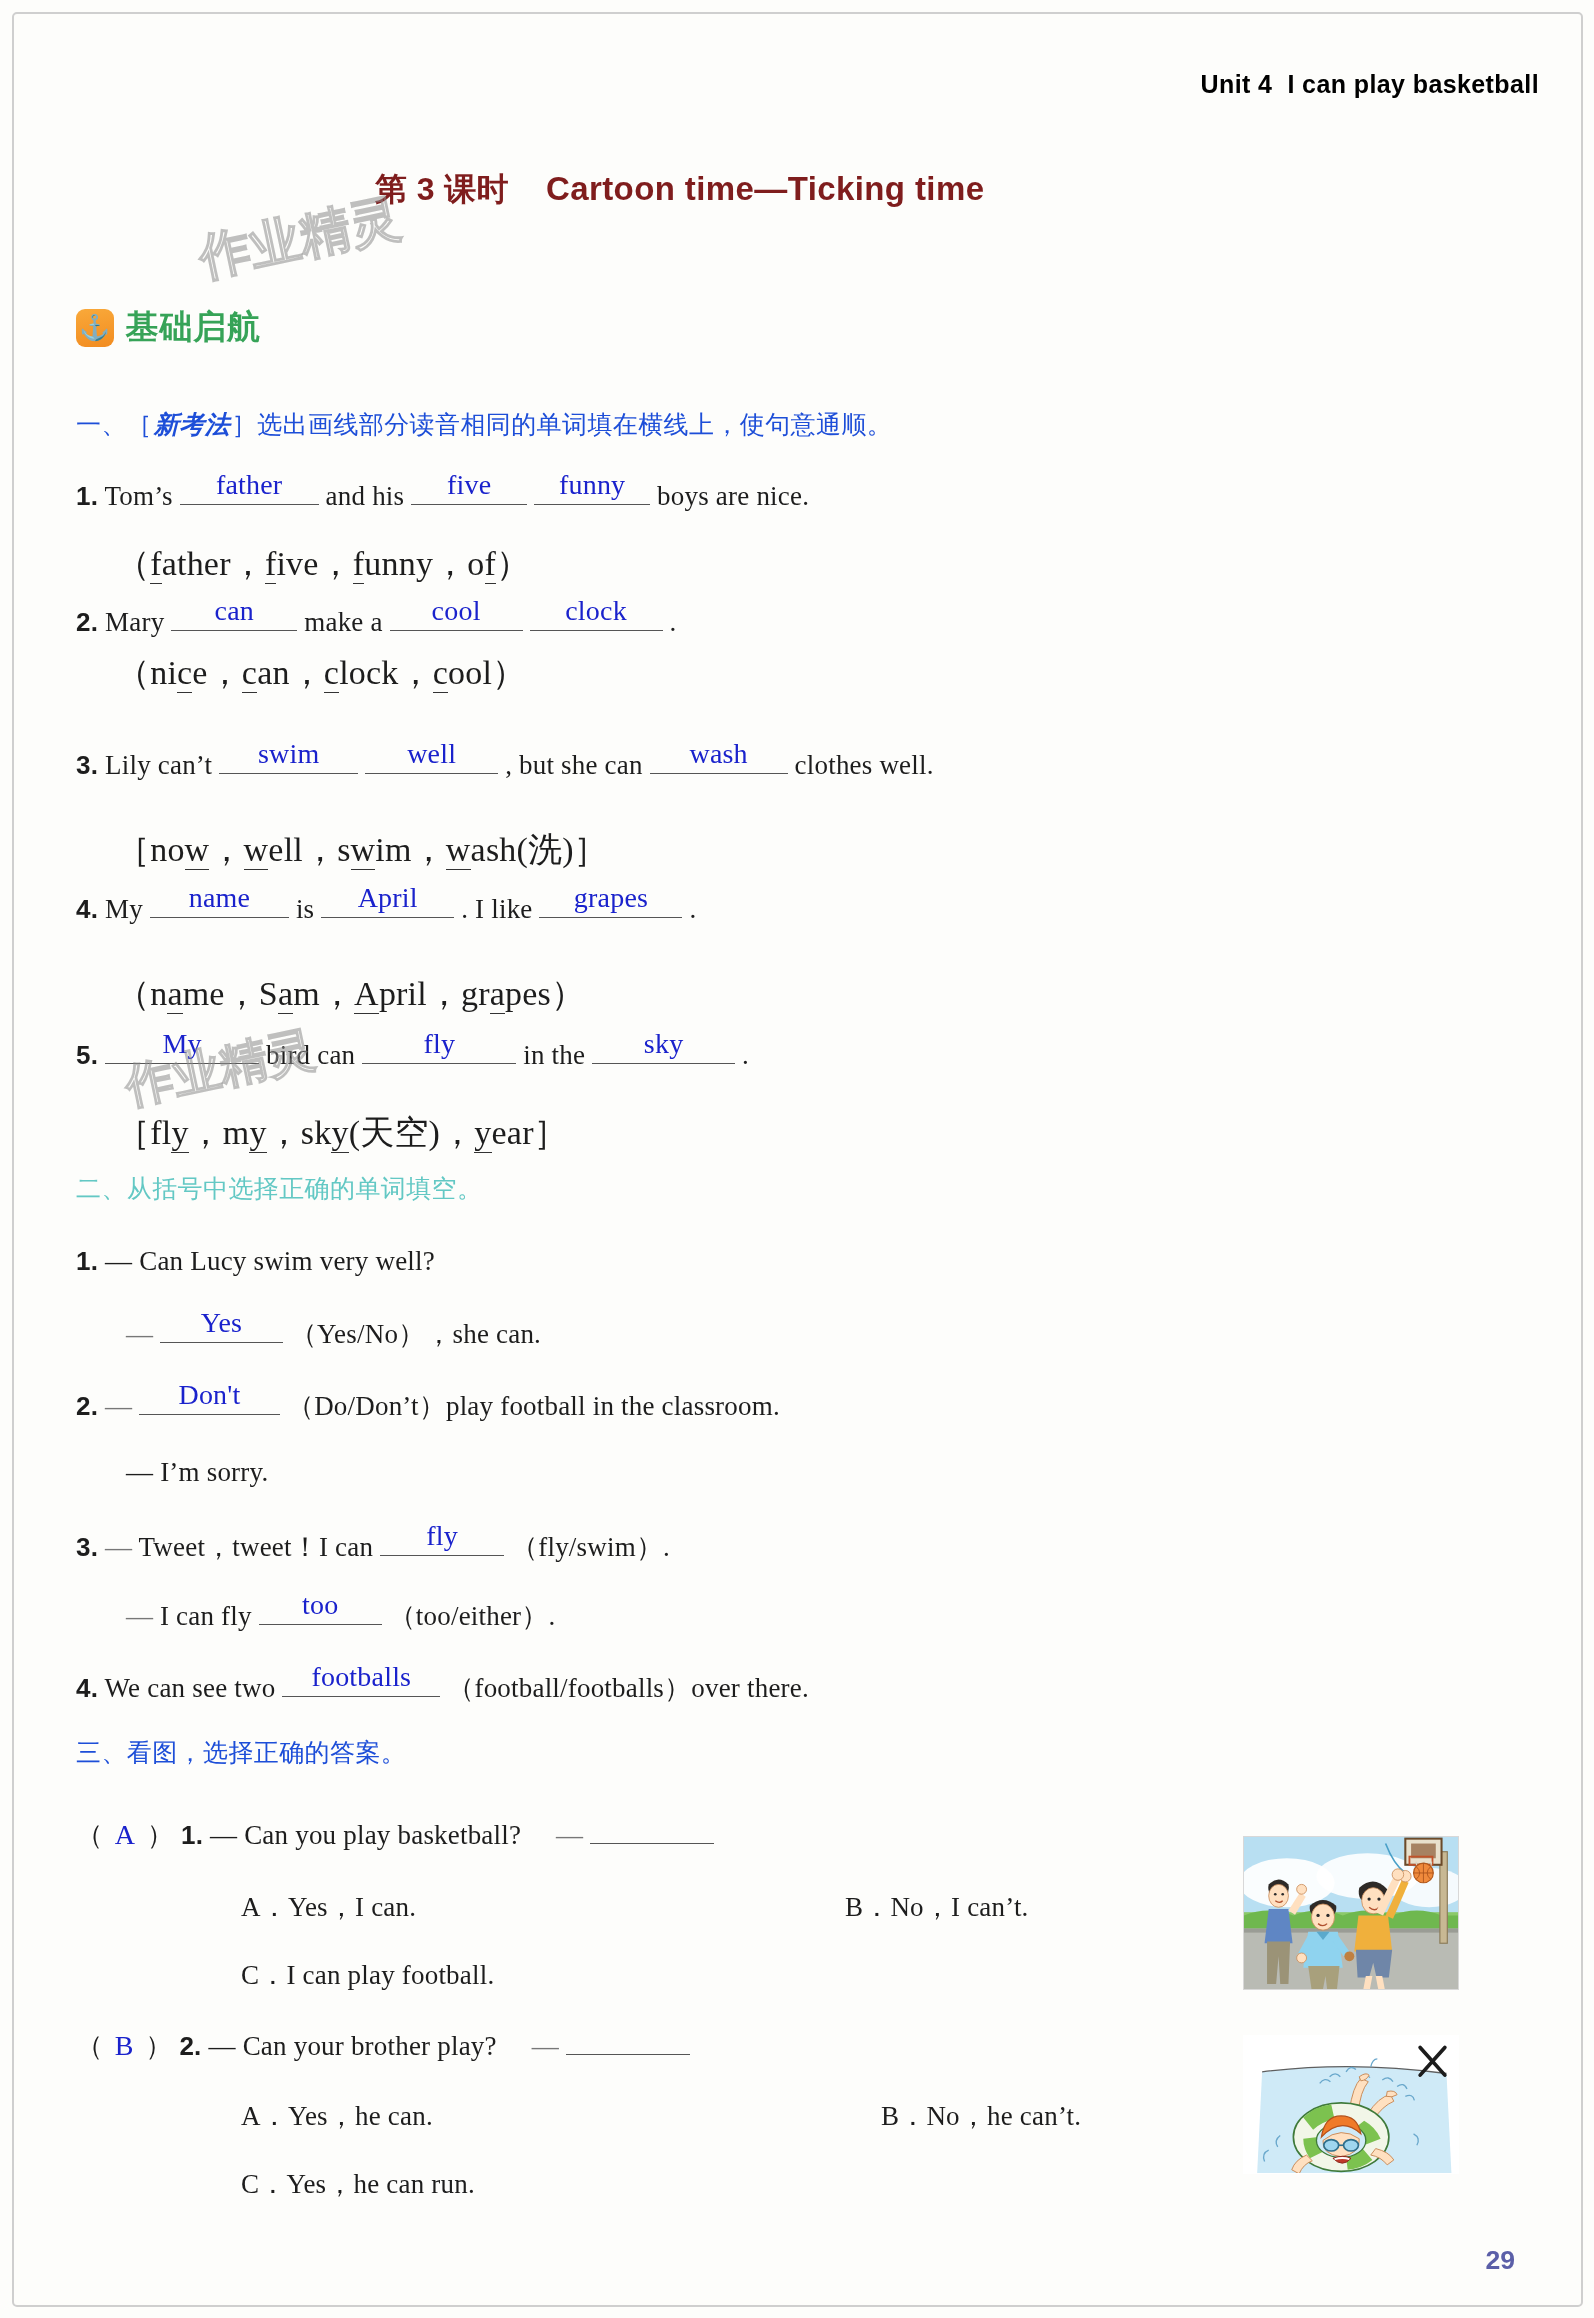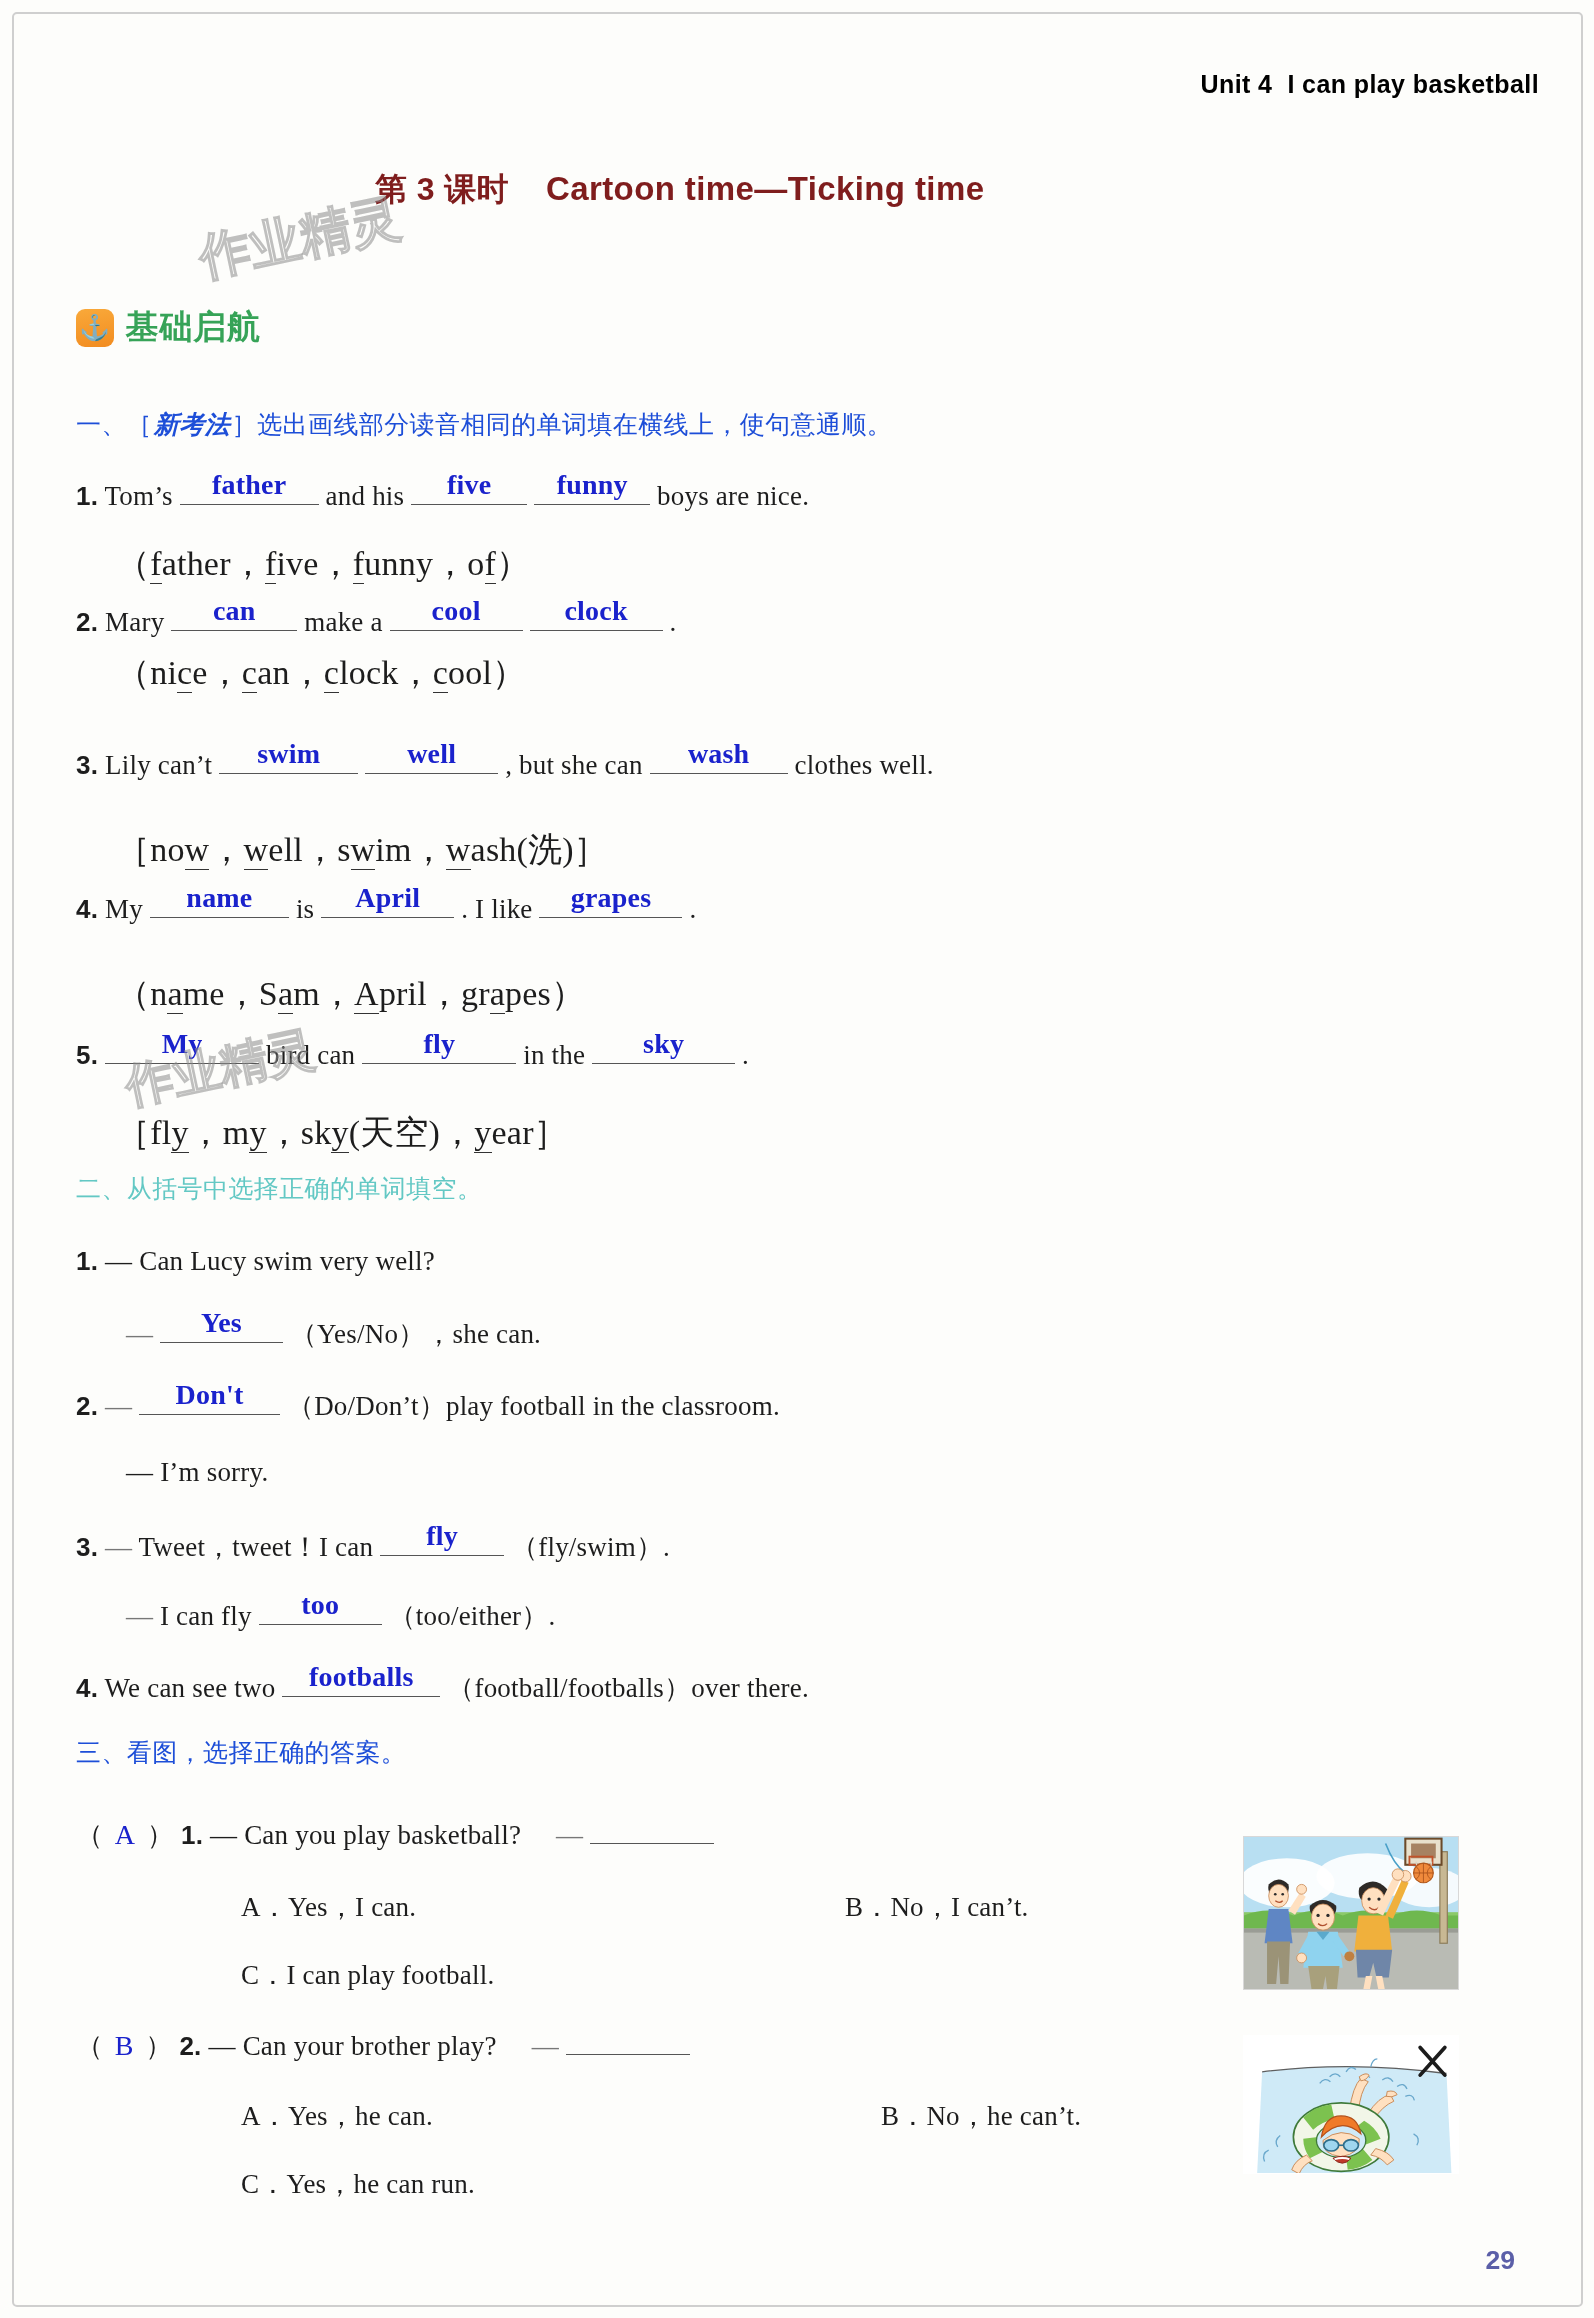--- a/index.html
+++ b/index.html
@@ -117,21 +117,20 @@
   }
   .ans {
     position:absolute;
     left:50%; bottom:5px;
     transform:translateX(-50%);
     color:#1a22cc;
     font-family:"Liberation Serif", serif;
     font-size:28px;
     white-space:nowrap;
     line-height:1;
-    font-weight:bold;
   }
   .dash { letter-spacing:0; color:#777; }
 
   .choice-mark {
     color:#1a22cc;
     font-family:"Liberation Serif", serif;
     font-size:28px;
     padding:0 11.6px;
   }
 

